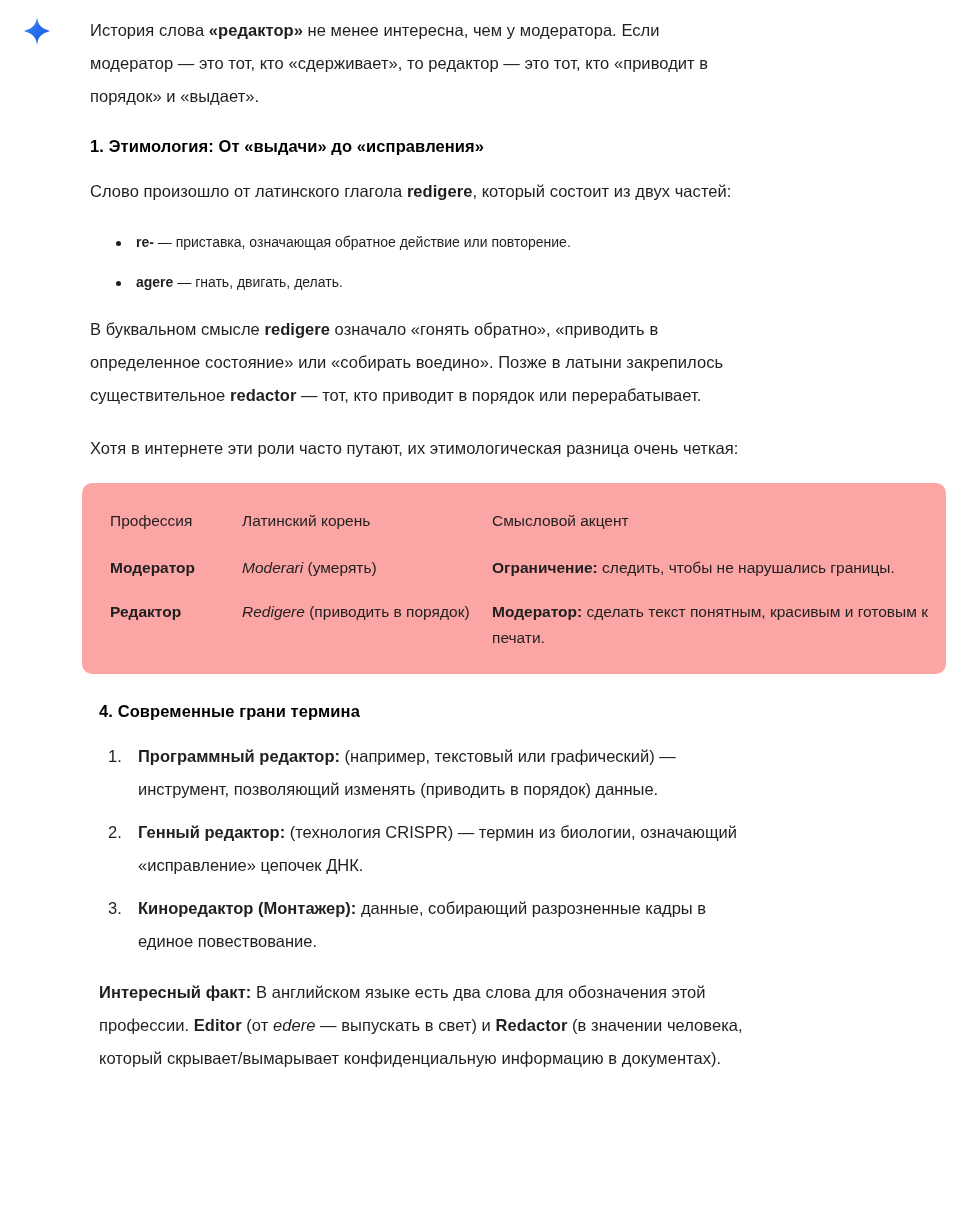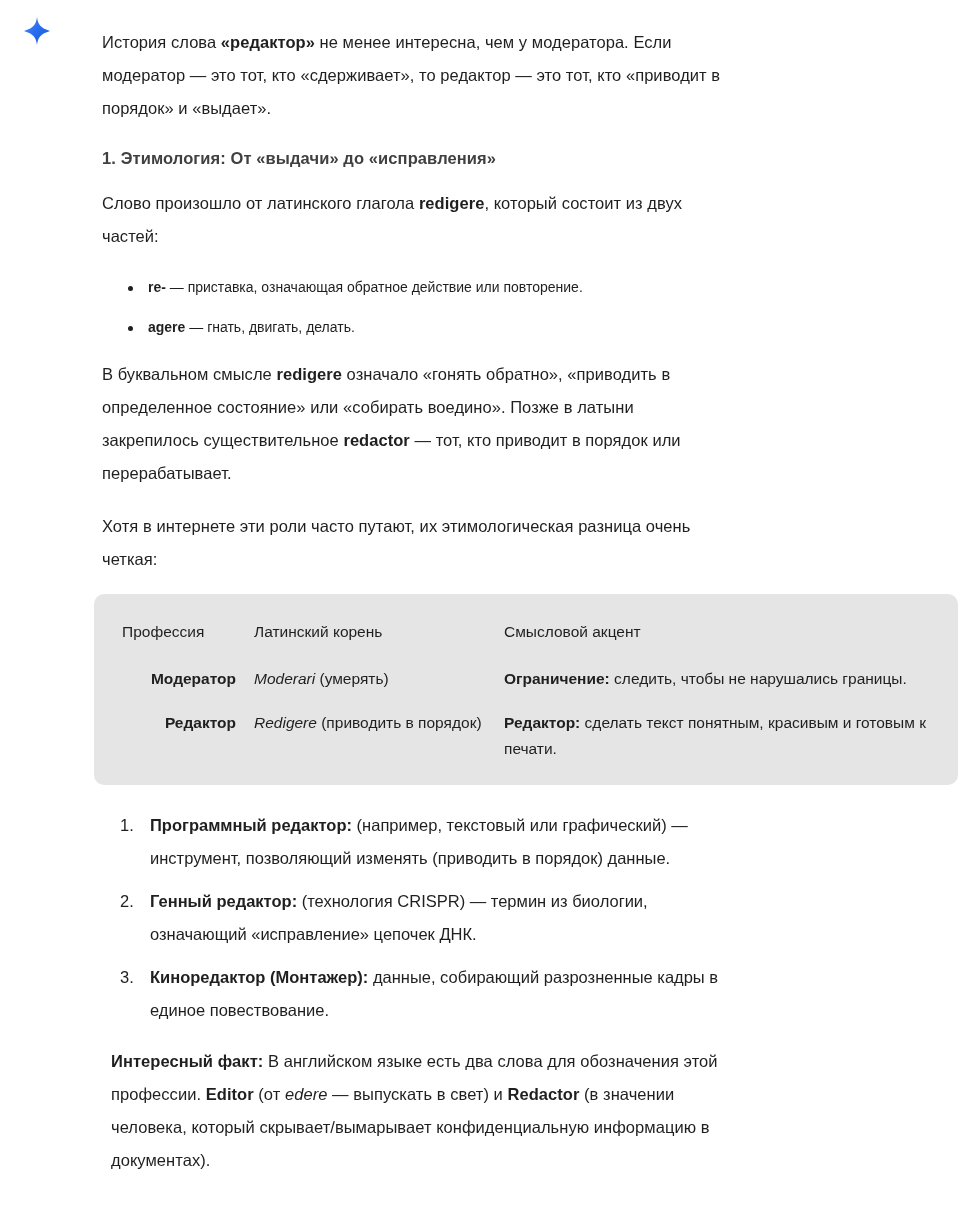--- a/index.html
+++ b/index.html
@@ -12,21 +12,21 @@
     min-height: 1231px;
     font-family: "Liberation Sans", sans-serif;
     color: #1f1f1f;
     -webkit-font-smoothing: antialiased;
   }
 
   .response {
     position: relative;
     width: 775px;
     box-sizing: border-box;
-    padding: 12px;
+    padding: 0;
   }
 
   
   .sparkle-wrap {
     position: absolute;
     left: 20px;
     top: 14px;
     width: 34px;
     height: 34px;
   }
@@ -46,21 +46,21 @@
     letter-spacing: 0.05px;
     color: #1f1f1f;
   }
   p.para.tight { margin-bottom: 18px; }
 
   h3.section-heading {
     font-size: 16.5px;
     line-height: 26px;
     font-weight: 700;
     margin: 0 0 16px 0;
-    color: #404040;
+    color: #000000;
     letter-spacing: 0.1px;
   }
   h3.indent-1 { margin-left: 4px; }
   h3.indent-2 { margin-left: 9px; }
 
   p.indent-1 { margin-left: 0; }
   p.indent-2 { margin-left: 9px; }
 
   strong { font-weight: 700; }
   em { font-style: italic; }
@@ -112,21 +112,21 @@
     font-size: 16.5px;
     line-height: 33px;
     color: #1f1f1f;
   }
 
   
   .table-wrap {
     margin: 0 0 24px 0;
     margin-left: -8px;
     width: 864px;
-    background: #e5e5e5;
+    background: #fca5a5;
     border-radius: 10px;
     padding: 16px 0 14px 0;
     box-sizing: border-box;
   }
   table.cmp {
     width: 100%;
     border-collapse: collapse;
     table-layout: fixed;
   }
   table.cmp th, table.cmp td {
@@ -138,21 +138,21 @@
     color: #1f1f1f;
   }
   table.cmp th:first-child, table.cmp td:first-child { padding-left: 28px; }
   table.cmp col.c1 { width: 160px; }
   table.cmp col.c2 { width: 250px; }
   table.cmp col.c3 { width: auto; }
   table.cmp th {
     font-weight: 400;
     padding-bottom: 12px;
   }
-  table.cmp td.rowhead { font-weight: 700; text-align: right; }
+  table.cmp td.rowhead { font-weight: 700; }
 </style>
 </head>
 <body>
 
 <div class="response">
 
   <div class="sparkle-wrap">
     <svg width="34" height="34" viewBox="0 0 34 34" aria-hidden="true">
       <defs>
         <linearGradient id="sparkGrad" x1="0" y1="0" x2="1" y2="1">
@@ -199,26 +199,27 @@
         </thead>
         <tbody>
           <tr>
             <td class="rowhead">Модератор</td>
             <td><em>Moderari</em><span> (умерять)</span></td>
             <td><strong>Ограничение:</strong><span> следить, чтобы не нарушались границы.</span></td>
           </tr>
           <tr>
             <td class="rowhead">Редактор</td>
             <td><em>Redigere</em><span> (приводить в порядок)</span></td>
-            <td><strong>Редактор:</strong><span> сделать текст понятным, красивым и готовым к печати.</span></td>
+            <td><strong>Модератор:</strong><span> сделать текст понятным, красивым и готовым к печати.</span></td>
           </tr>
         </tbody>
       </table>
     </div>
 
+    <h3 class="section-heading indent-2">4. Современные грани термина</h3>
 
 
     <ol class="numbers">
       <li><strong>Программный редактор:</strong><span> (например, текстовый или графический) — инструмент, позволяющий изменять (приводить в порядок) данные.</span></li>
       <li><strong>Генный редактор:</strong><span> (технология CRISPR) — термин из биологии, означающий «исправление» цепочек ДНК.</span></li>
       <li><strong>Кинoредактор (Монтажер):</strong><span> данные, собирающий разрозненные кадры в единое повествование.</span></li>
     </ol>
 
     <p class="para indent-2"><strong>Интересный факт:</strong><span> В английском языке есть два слова для обозначения этой профессии. </span><strong>Editor</strong><span> (от </span><em>edere</em><span> — выпускать в свет) и </span><strong>Redactor</strong><span> (в значении человека, который скрывает/вымарывает конфиденциальную информацию в документах).</span></p>
 

